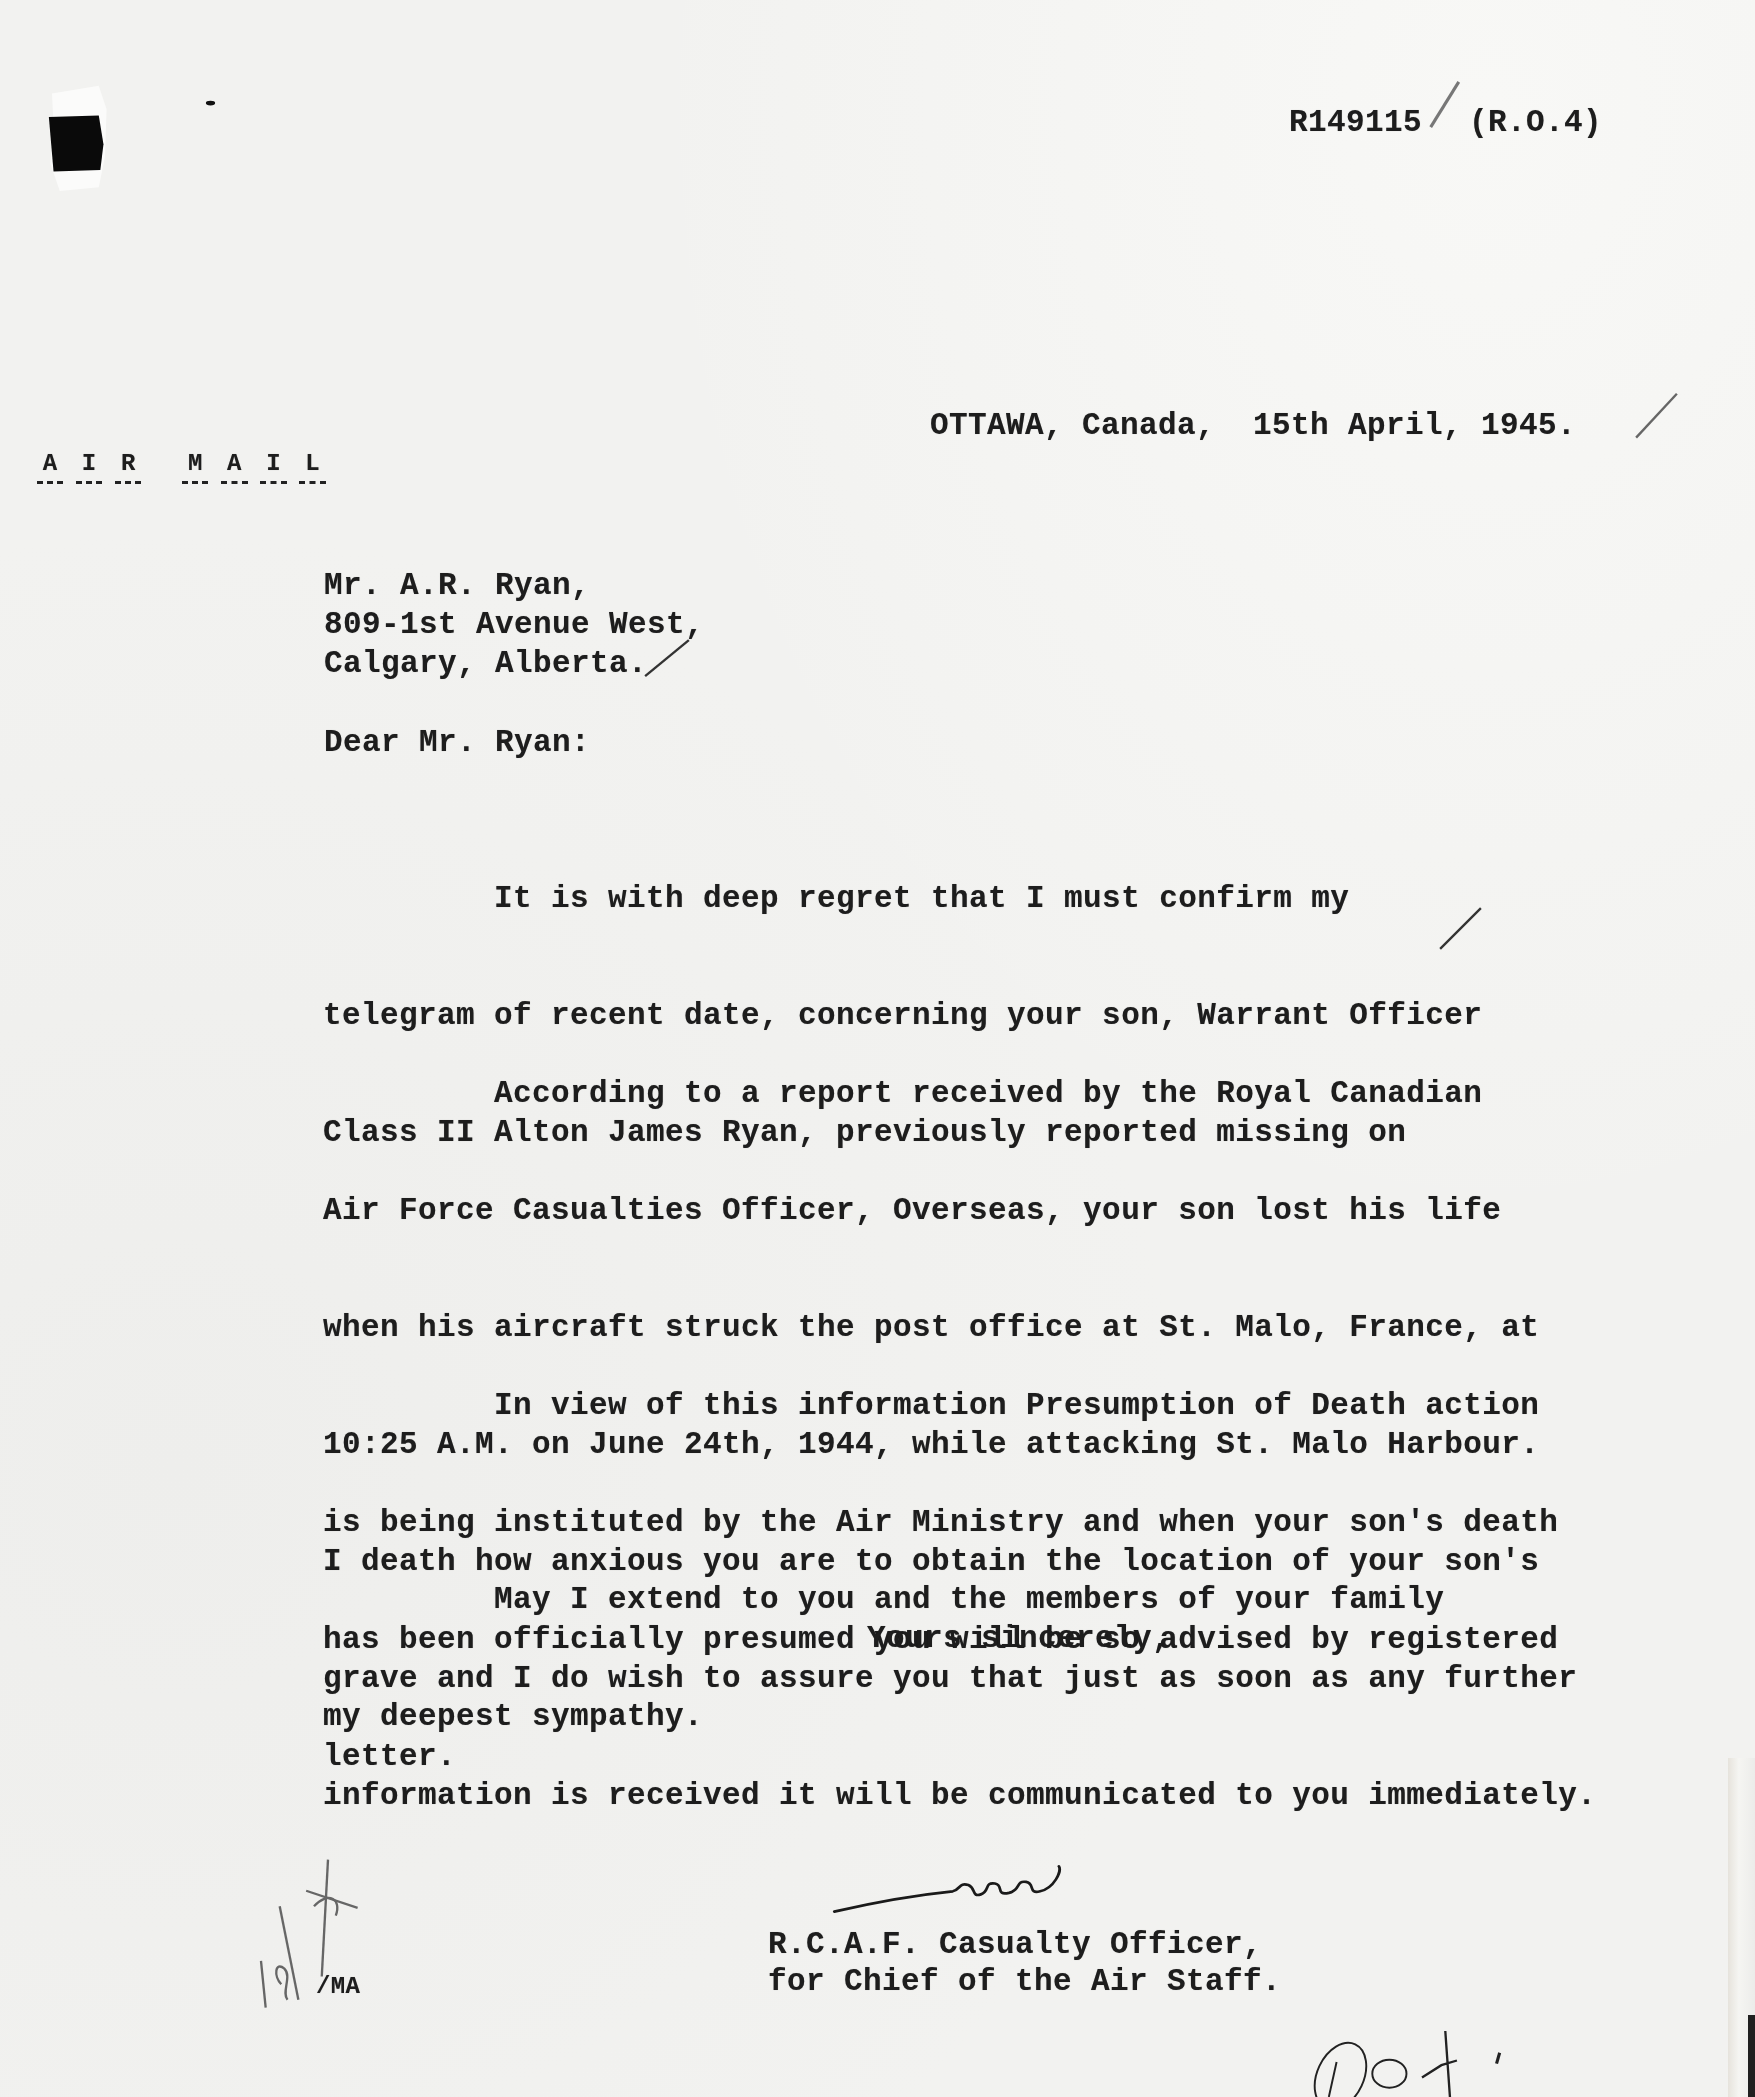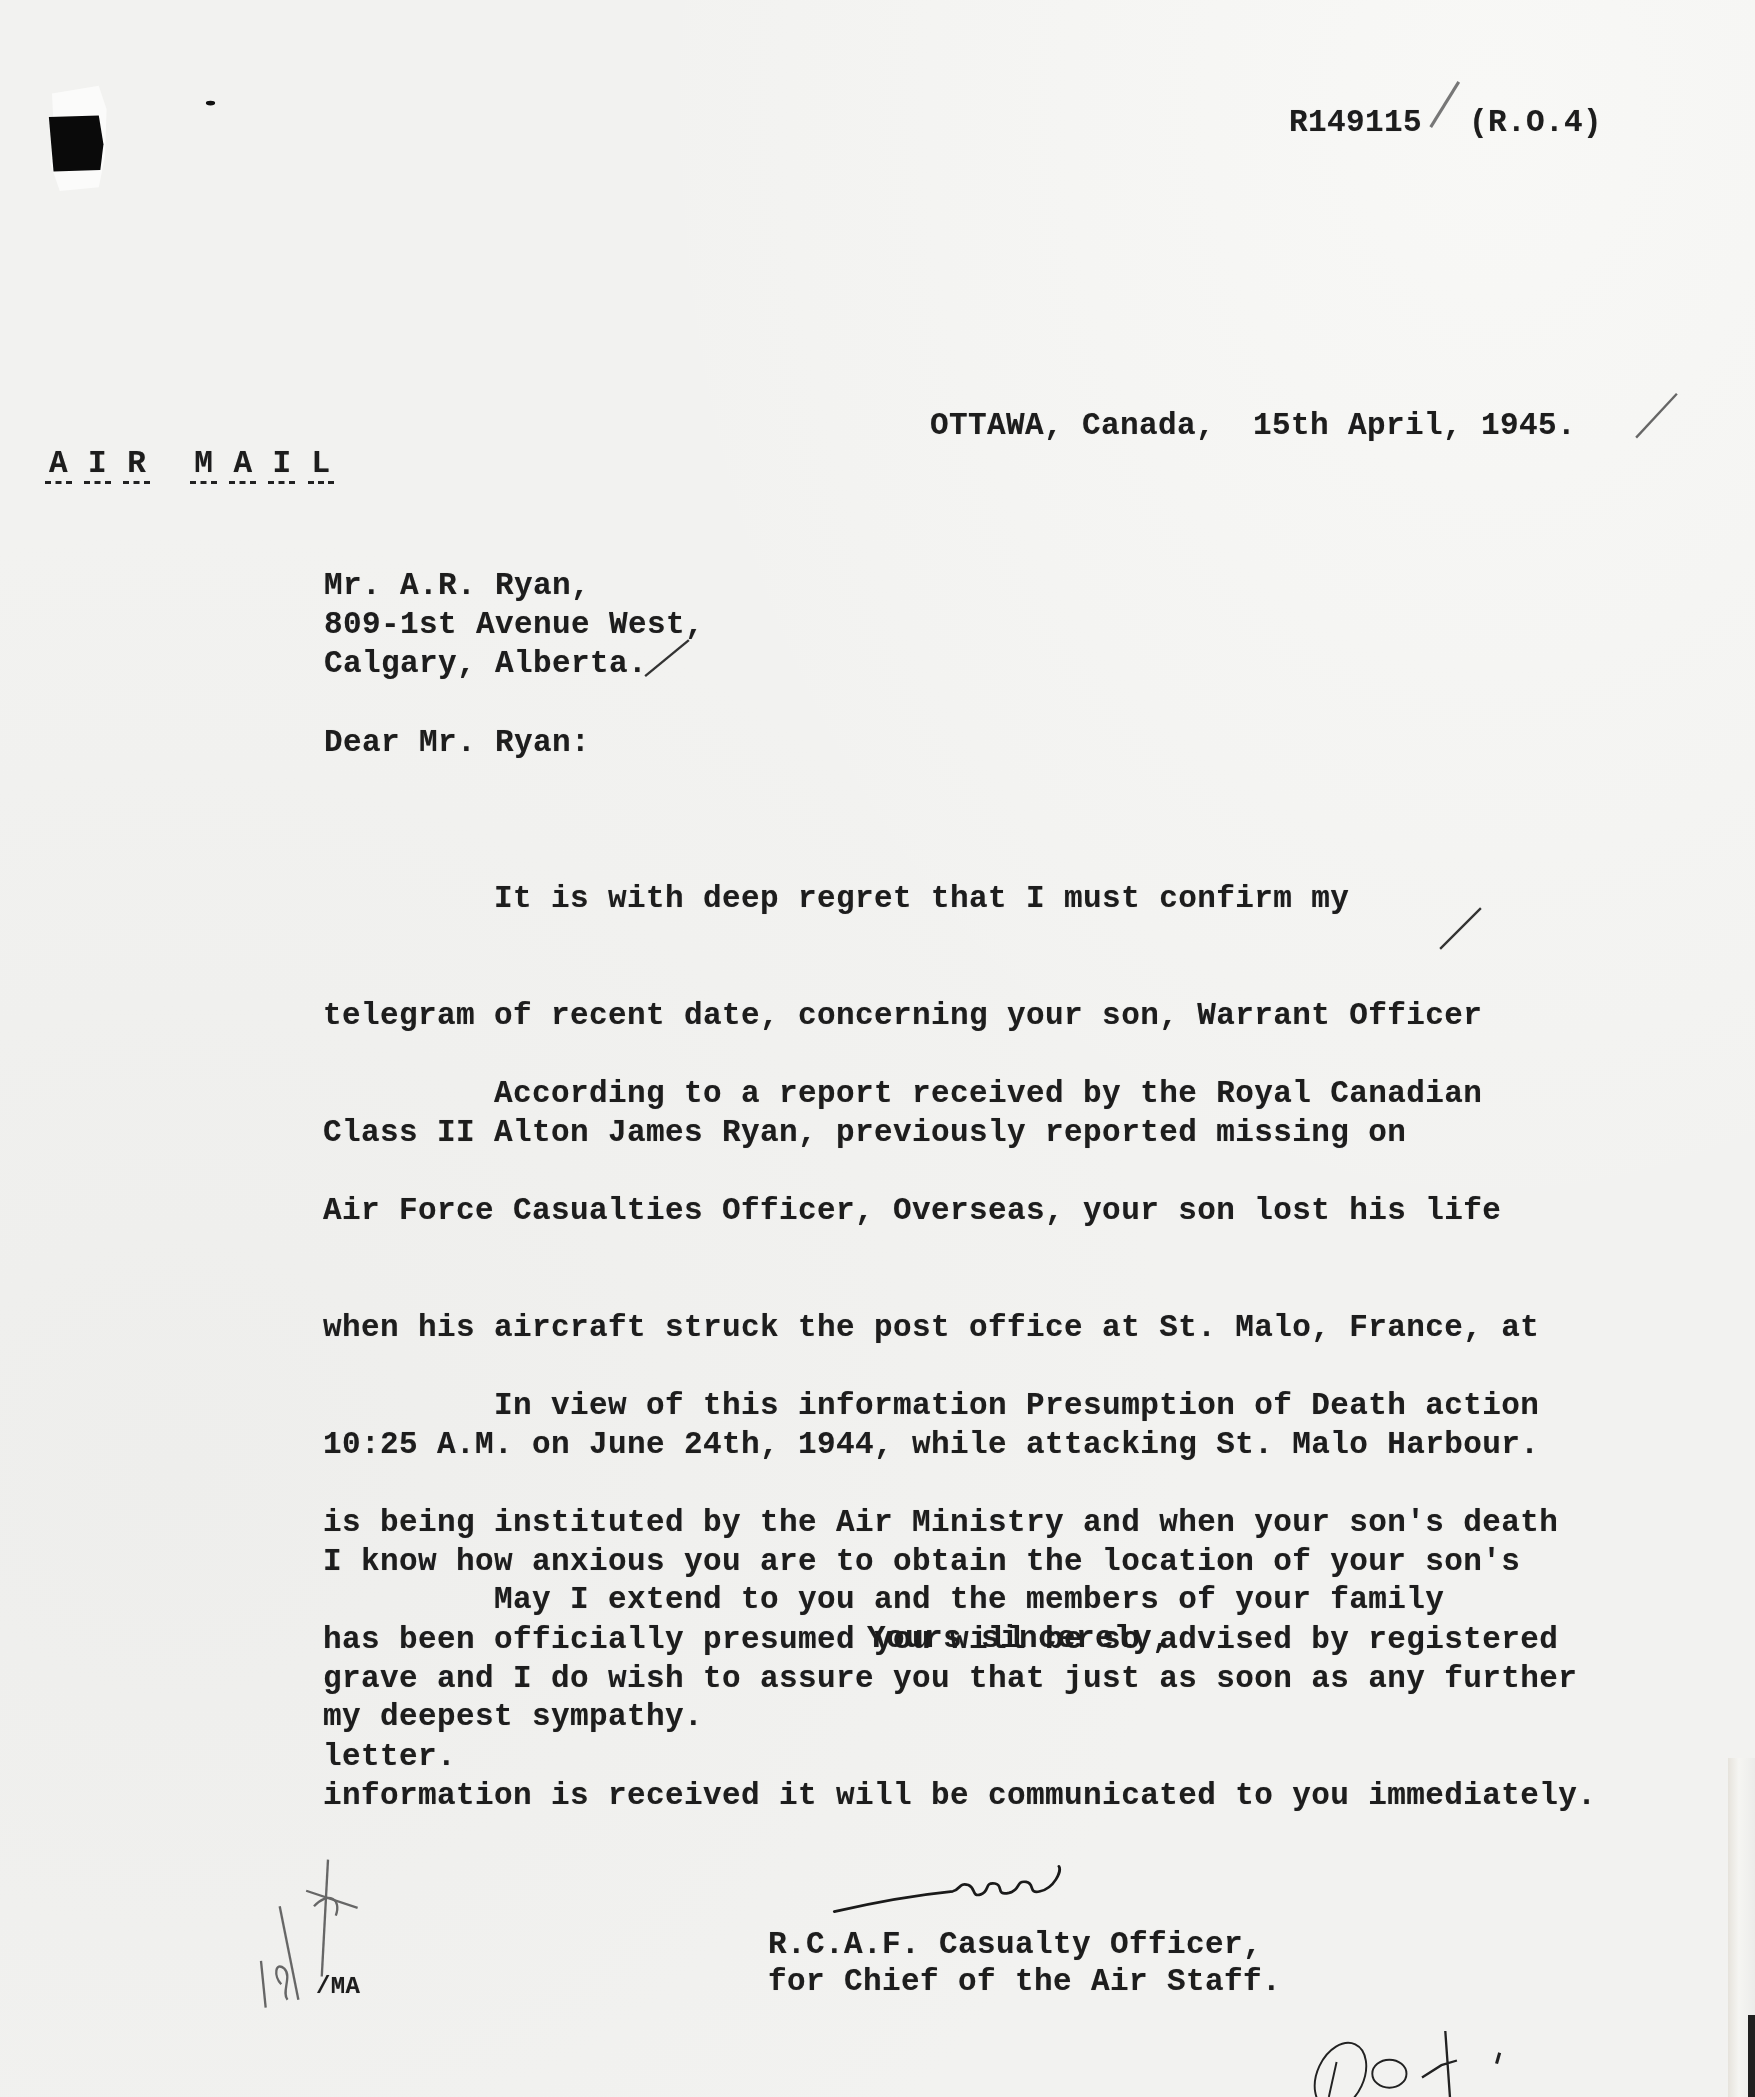--- a/index.html
+++ b/index.html
@@ -18,21 +18,21 @@
       #f2f2f0;
   }
   .t {
     position: absolute; white-space: pre;
     font-size: 31px; line-height: 39px;
     letter-spacing: 0.4px;
     font-weight: bold;
     text-shadow: 0 0 0.8px rgba(0,0,0,0.35);
   }
   .ref { left: 1289px; top: 103px; font-size: 31px; }
-  .airmail { left: 7.8px; top: 405px; font-size: 31px; letter-spacing: 0; }
+  .airmail { left: 7.8px; top: 405px; font-size: 24px; letter-spacing: 0; }
   .airmail span.ch { display: inline-block; width: 26.6px; text-align: center; border-bottom: 3.9px dashed #222; margin-right: 12.5px; line-height: 34px; }
   .airmail span.gap { display: inline-block; width: 28px; }
   .dateline { left: 930px; top: 406px; }
   .addr { left: 324px; top: 566px; line-height: 39px; }
   .salutation { left: 324px; top: 723px; }
   .para { left: 323px; line-height: 39px; }
   .p1 { top: 801px; }
   .p2 { top: 996px; }
   .p3 { top: 1308px; }
   .p4 { top: 1502px; }
@@ -89,21 +89,21 @@
 </div>
 <svg class="tick" style="left:1437px;top:905px;width:47px;height:47px" viewBox="0 0 60 60" width="47" height="47">
     <line x1="4" y1="56" x2="56" y2="4" stroke="#333" stroke-width="3"></line>
   </svg>
 
 <div class="t para p2">
   <div>         According to a report received by the Royal Canadian</div>
   <div>Air Force Casualties Officer, Overseas, your son lost his life</div>
   <div>when his aircraft struck the post office at St. Malo, France, at</div>
   <div>10:25 A.M. on June 24th, 1944, while attacking St. Malo Harbour.</div>
-  <div>I know how anxious you are to obtain the location of your son's</div>
+  <div>I death how anxious you are to obtain the location of your son's</div>
   <div>grave and I do wish to assure you that just as soon as any further</div>
   <div>information is received it will be communicated to you immediately.</div>
 </div>
 
 <div class="t para p3">
   <div>         In view of this information Presumption of Death action</div>
   <div>is being instituted by the Air Ministry and when your son's death</div>
   <div>has been officially presumed you will be so advised by registered</div>
   <div>letter.</div>
 </div>

